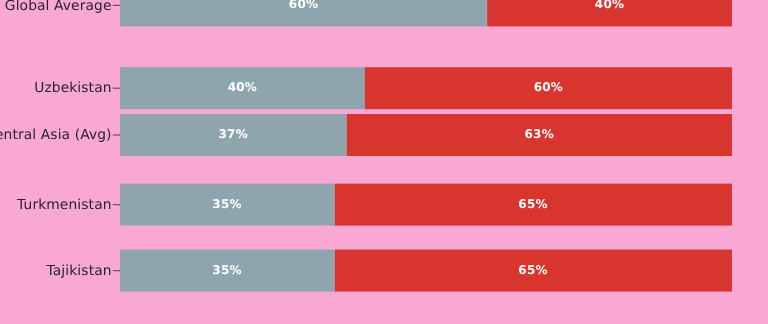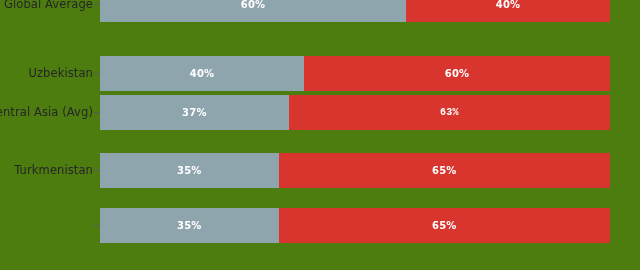--- a/index.html
+++ b/index.html
@@ -11,21 +11,21 @@
     width: 640px;
     height: 270px;
     overflow: hidden;
     font-family: "DejaVu Sans", sans-serif;
   }
 
   #chart-root {
     position: relative;
     width: 640px;
     height: 270px;
-    background: #4d7c0f;
+    background: #f9a8d4;
   }
 
   
   .row {
     position: absolute;
     left: 0;
     width: 640px;
     height: 35px;
   }
 
@@ -106,38 +106,39 @@
         </div>
       </div>
     </div>
     <div class="row" style="top: 95px;">
       <div class="cat-label">Central Asia (Avg)</div>
       <div class="tick"></div>
       <div class="bar-track">
         <div class="seg" style="width: 188.7px; background: rgb(143, 165, 174); text-align: center;">
           <span class="seg-label">37%</span>
         </div>
-        <div class="seg" style="width: 321.3px; background: rgb(217, 53, 47); font-family: Liberation Mono, monospace;">
+        <div class="seg" style="width: 321.3px; background: rgb(217, 53, 47);">
           <span class="seg-label">63%</span>
         </div>
       </div>
     </div>
     <div class="row" style="top: 153px;">
       <div class="cat-label">Turkmenistan</div>
       <div class="tick"></div>
       <div class="bar-track">
         <div class="seg" style="width: 178.5px; background: rgb(143, 165, 174);">
           <span class="seg-label">35%</span>
         </div>
         <div class="seg" style="width: 331.5px; background: rgb(217, 53, 47);">
           <span class="seg-label">65%</span>
         </div>
       </div>
     </div>
     <div class="row" style="top: 208px;">
+      <div class="cat-label">Tajikistan</div>
       <div class="tick"></div>
       <div class="bar-track">
         <div class="seg" style="width: 178.5px; background: rgb(143, 165, 174);">
           <span class="seg-label">35%</span>
         </div>
         <div class="seg" style="width: 331.5px; background: rgb(217, 53, 47);">
           <span class="seg-label">65%</span>
         </div>
       </div>
     </div>

